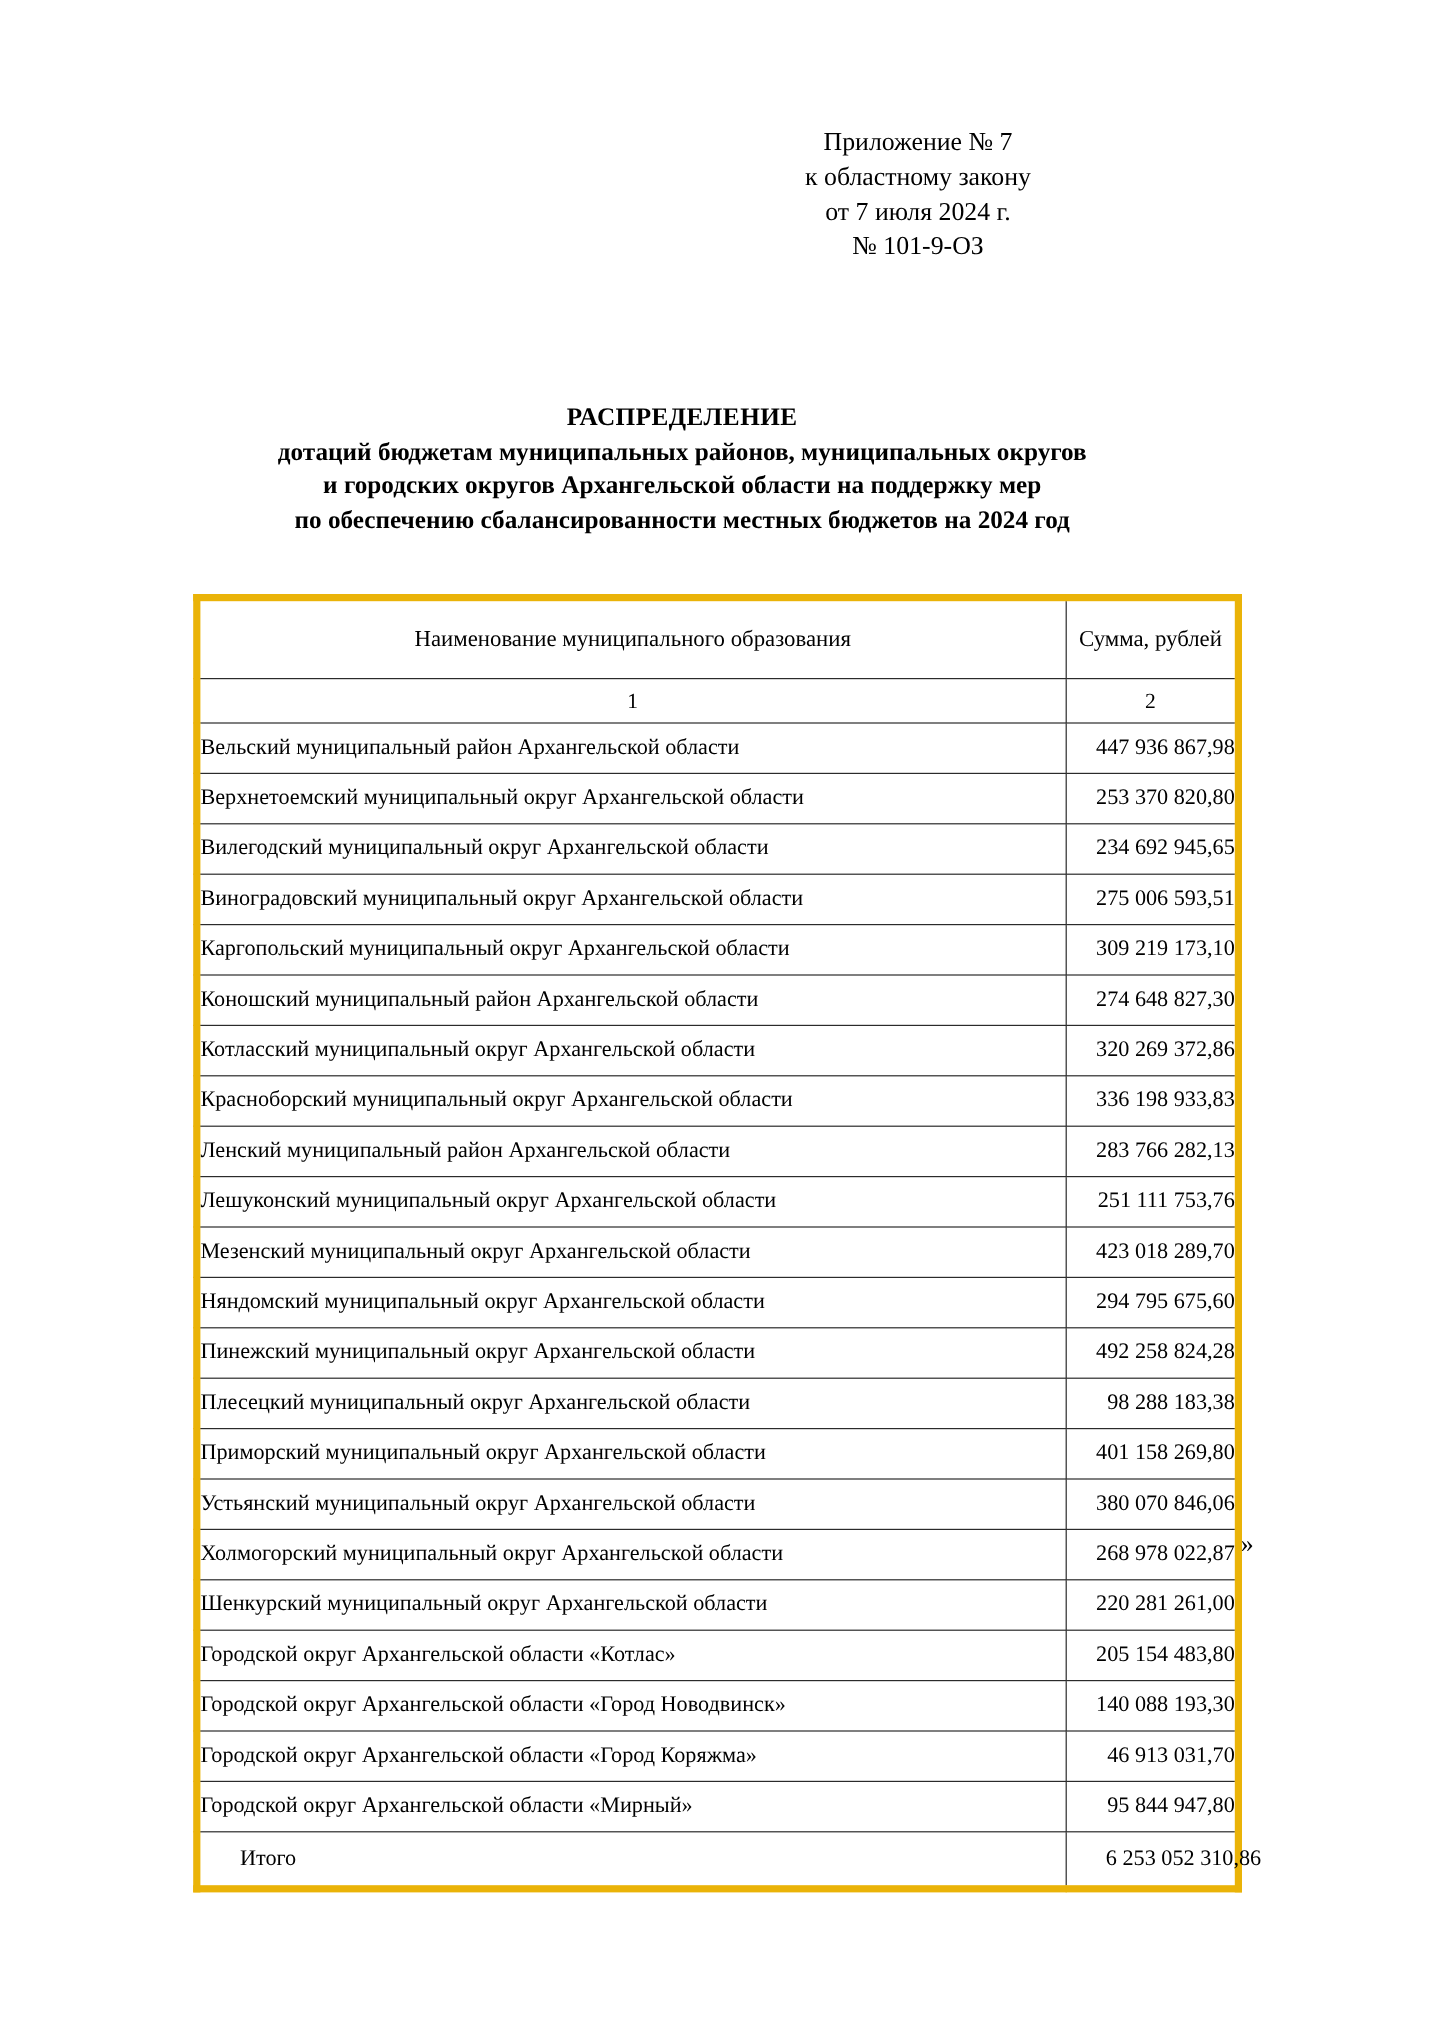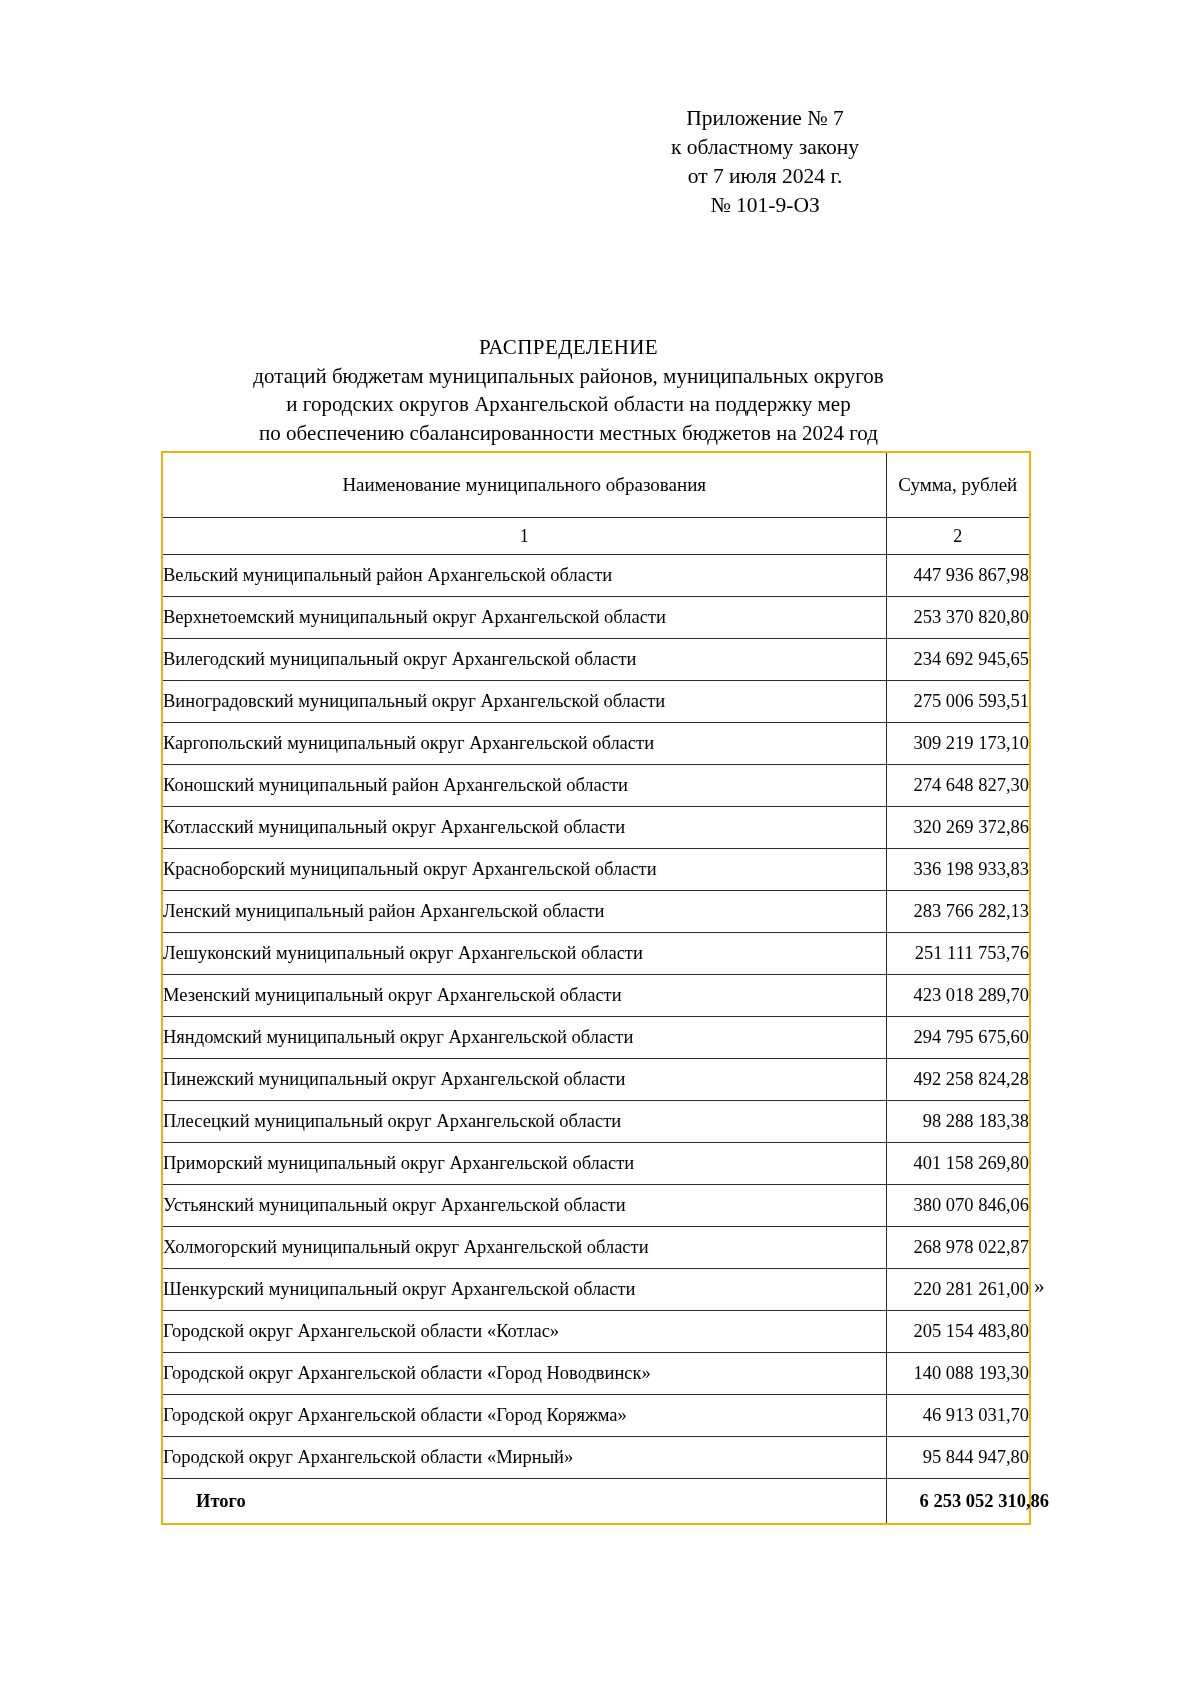--- a/index.html
+++ b/index.html
@@ -46,21 +46,21 @@
   }
   .table-ref-block .line { white-space: nowrap; }
 
   
   .doc-title {
     position: absolute;
     left: 0;
     right: 0;
     top: 333px;
     text-align: center;
-    font-weight: normal;
+    font-weight: bold;
     font-size: 21px;
     line-height: 28.5px;
   }
   .doc-title .headword {
     letter-spacing: 0.4px;
   }
 
   
   .tbl-wrap {
     position: absolute;
@@ -79,21 +79,22 @@
 
   table.dist th,
   table.dist td {
     border: 1.4px solid #2b2b2b;
     padding: 0;
     vertical-align: middle;
     font-weight: normal;
   }
   
   table.dist {
-    border: 2px solid #eab308;
+    border: 6px solid #eab308;
+    margin-top: 44px;
   }
 
   th.h-name, th.h-sum {
     height: 64px;
     text-align: center;
     font-size: 19px;
   }
   td.numhdr {
     height: 36px;
     text-align: center;
@@ -108,21 +109,21 @@
     overflow: hidden;
   }
   td.sum {
     height: 41px;
     text-align: right;
     padding-right: 9px;
     white-space: nowrap;
   }
   tr.total td.name,
   tr.total td.sum {
-    font-weight: bold;
+    font-weight: normal;
     height: 44px;
     padding-left: 33px;
   }
 
   
   .closing-quote {
     position: absolute;
     left: 1034px;
     top: 1276px;
     font-size: 21.5px;

